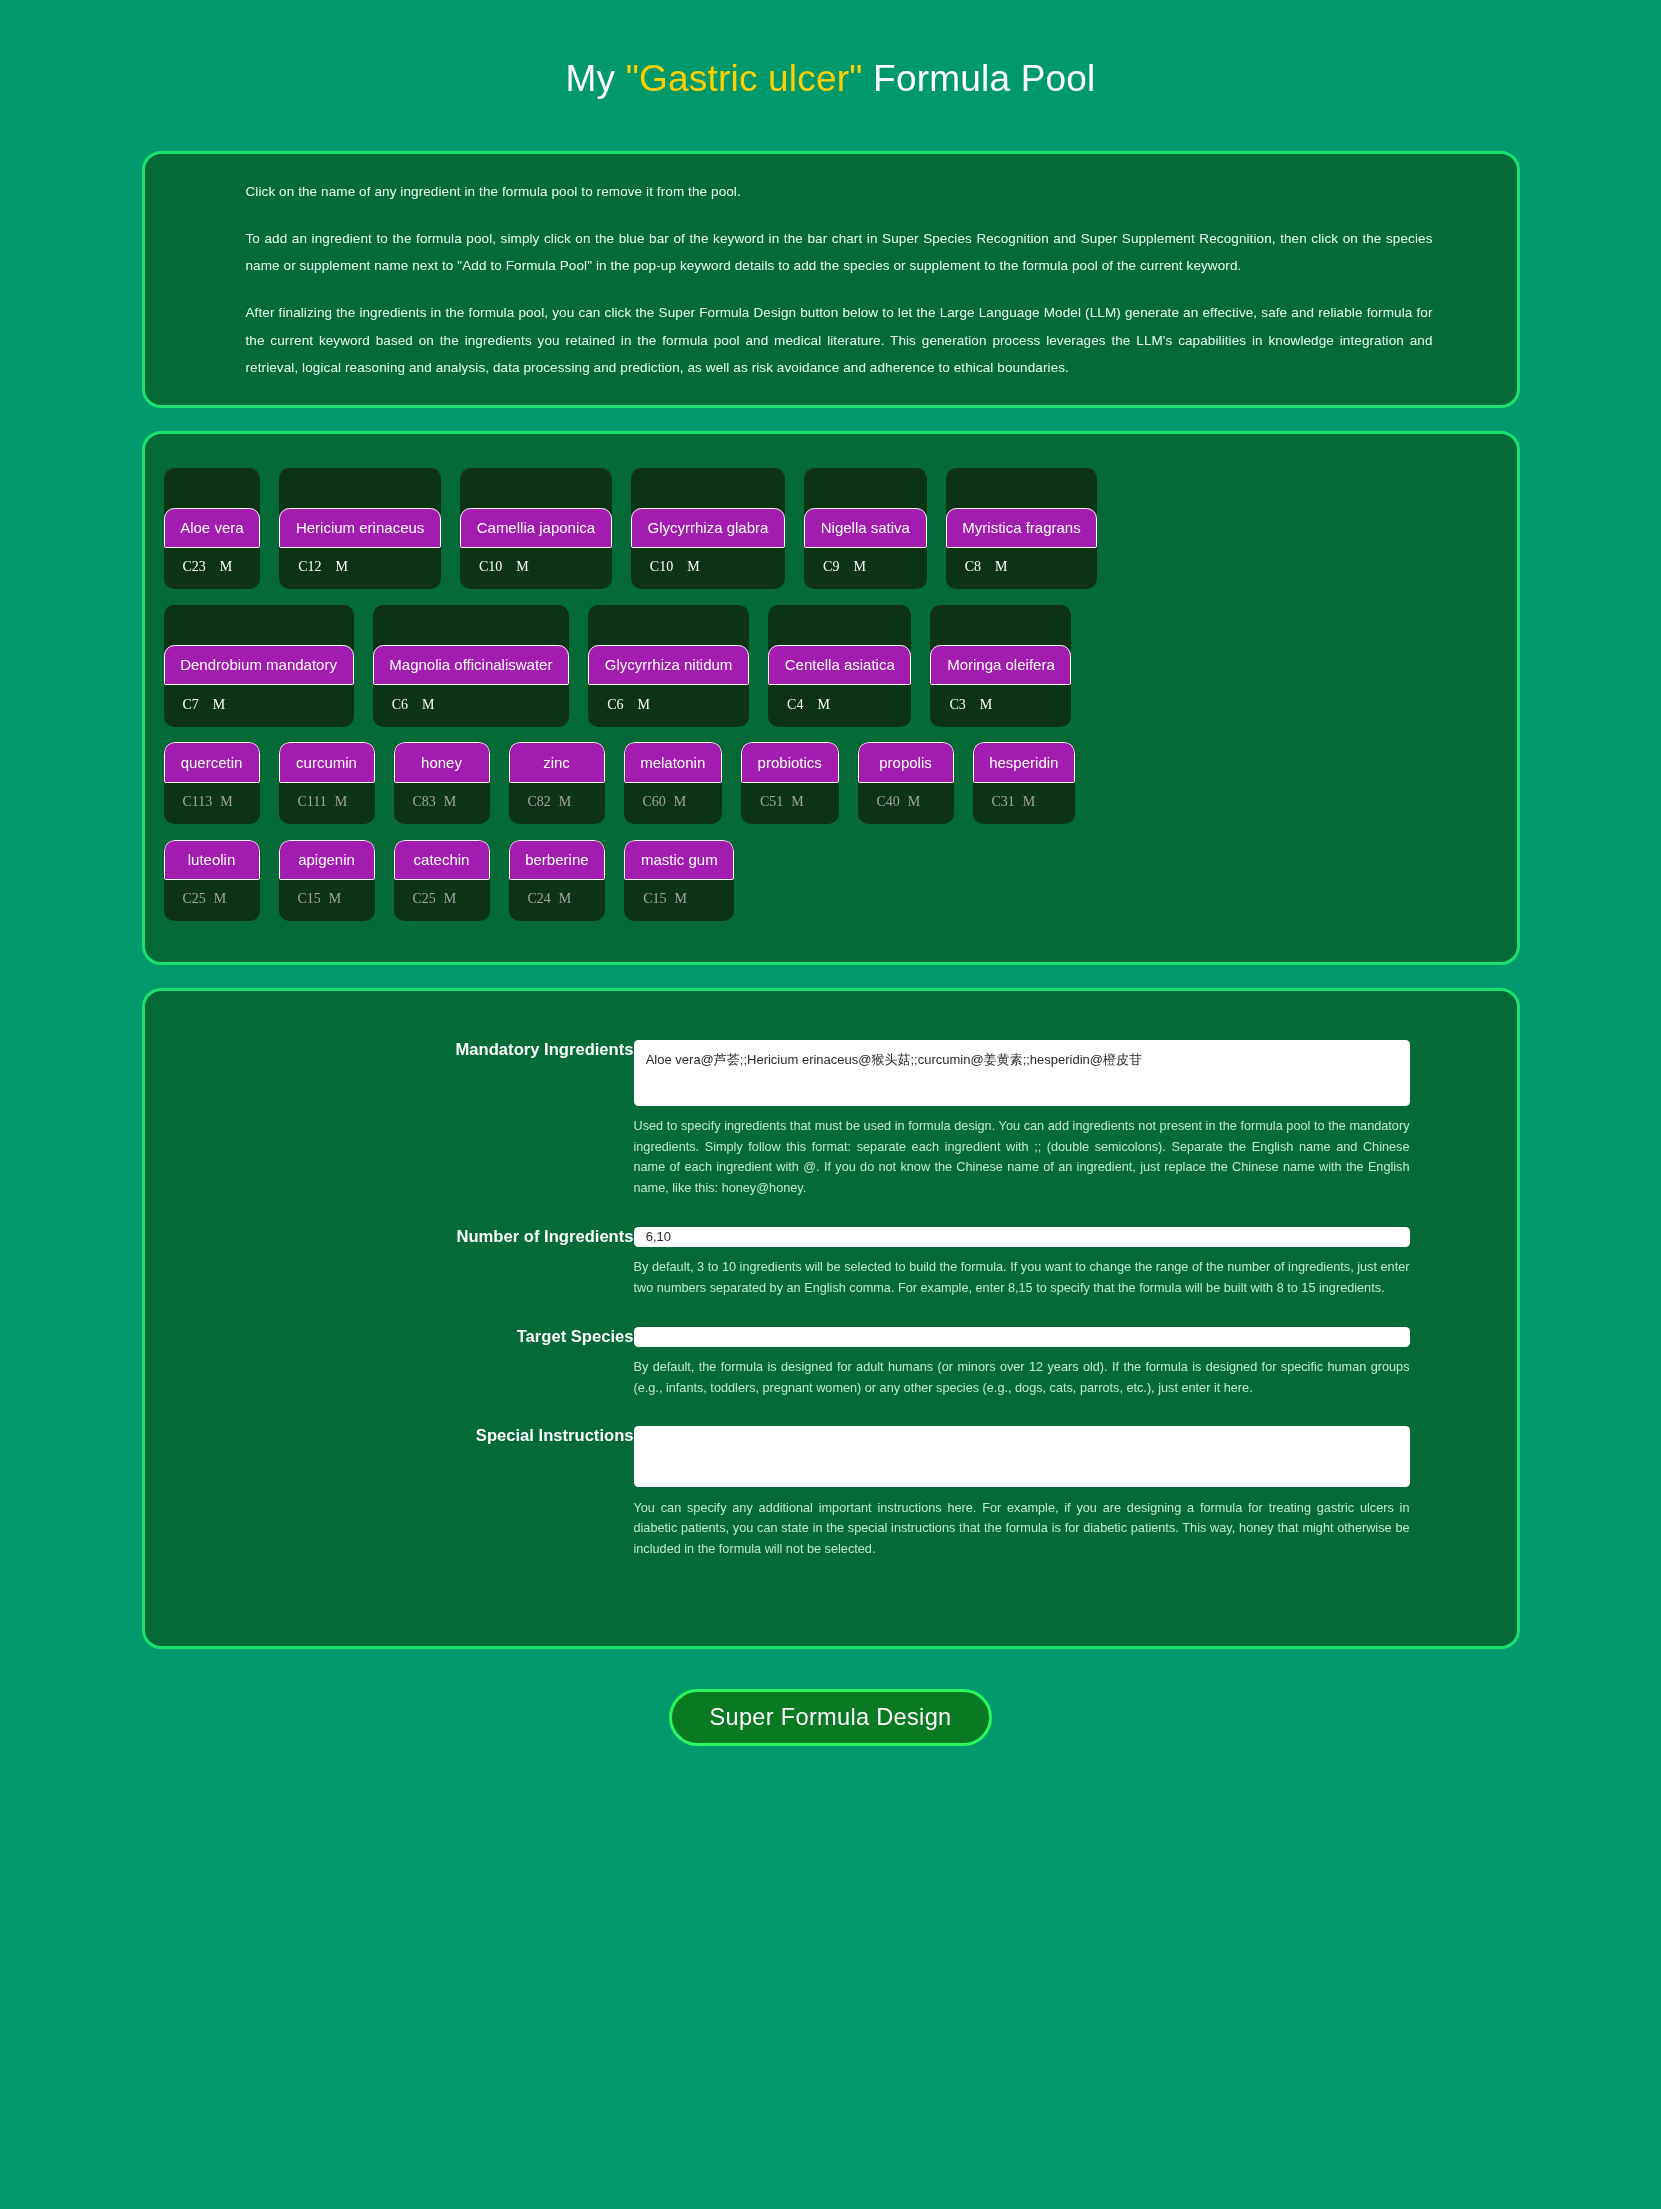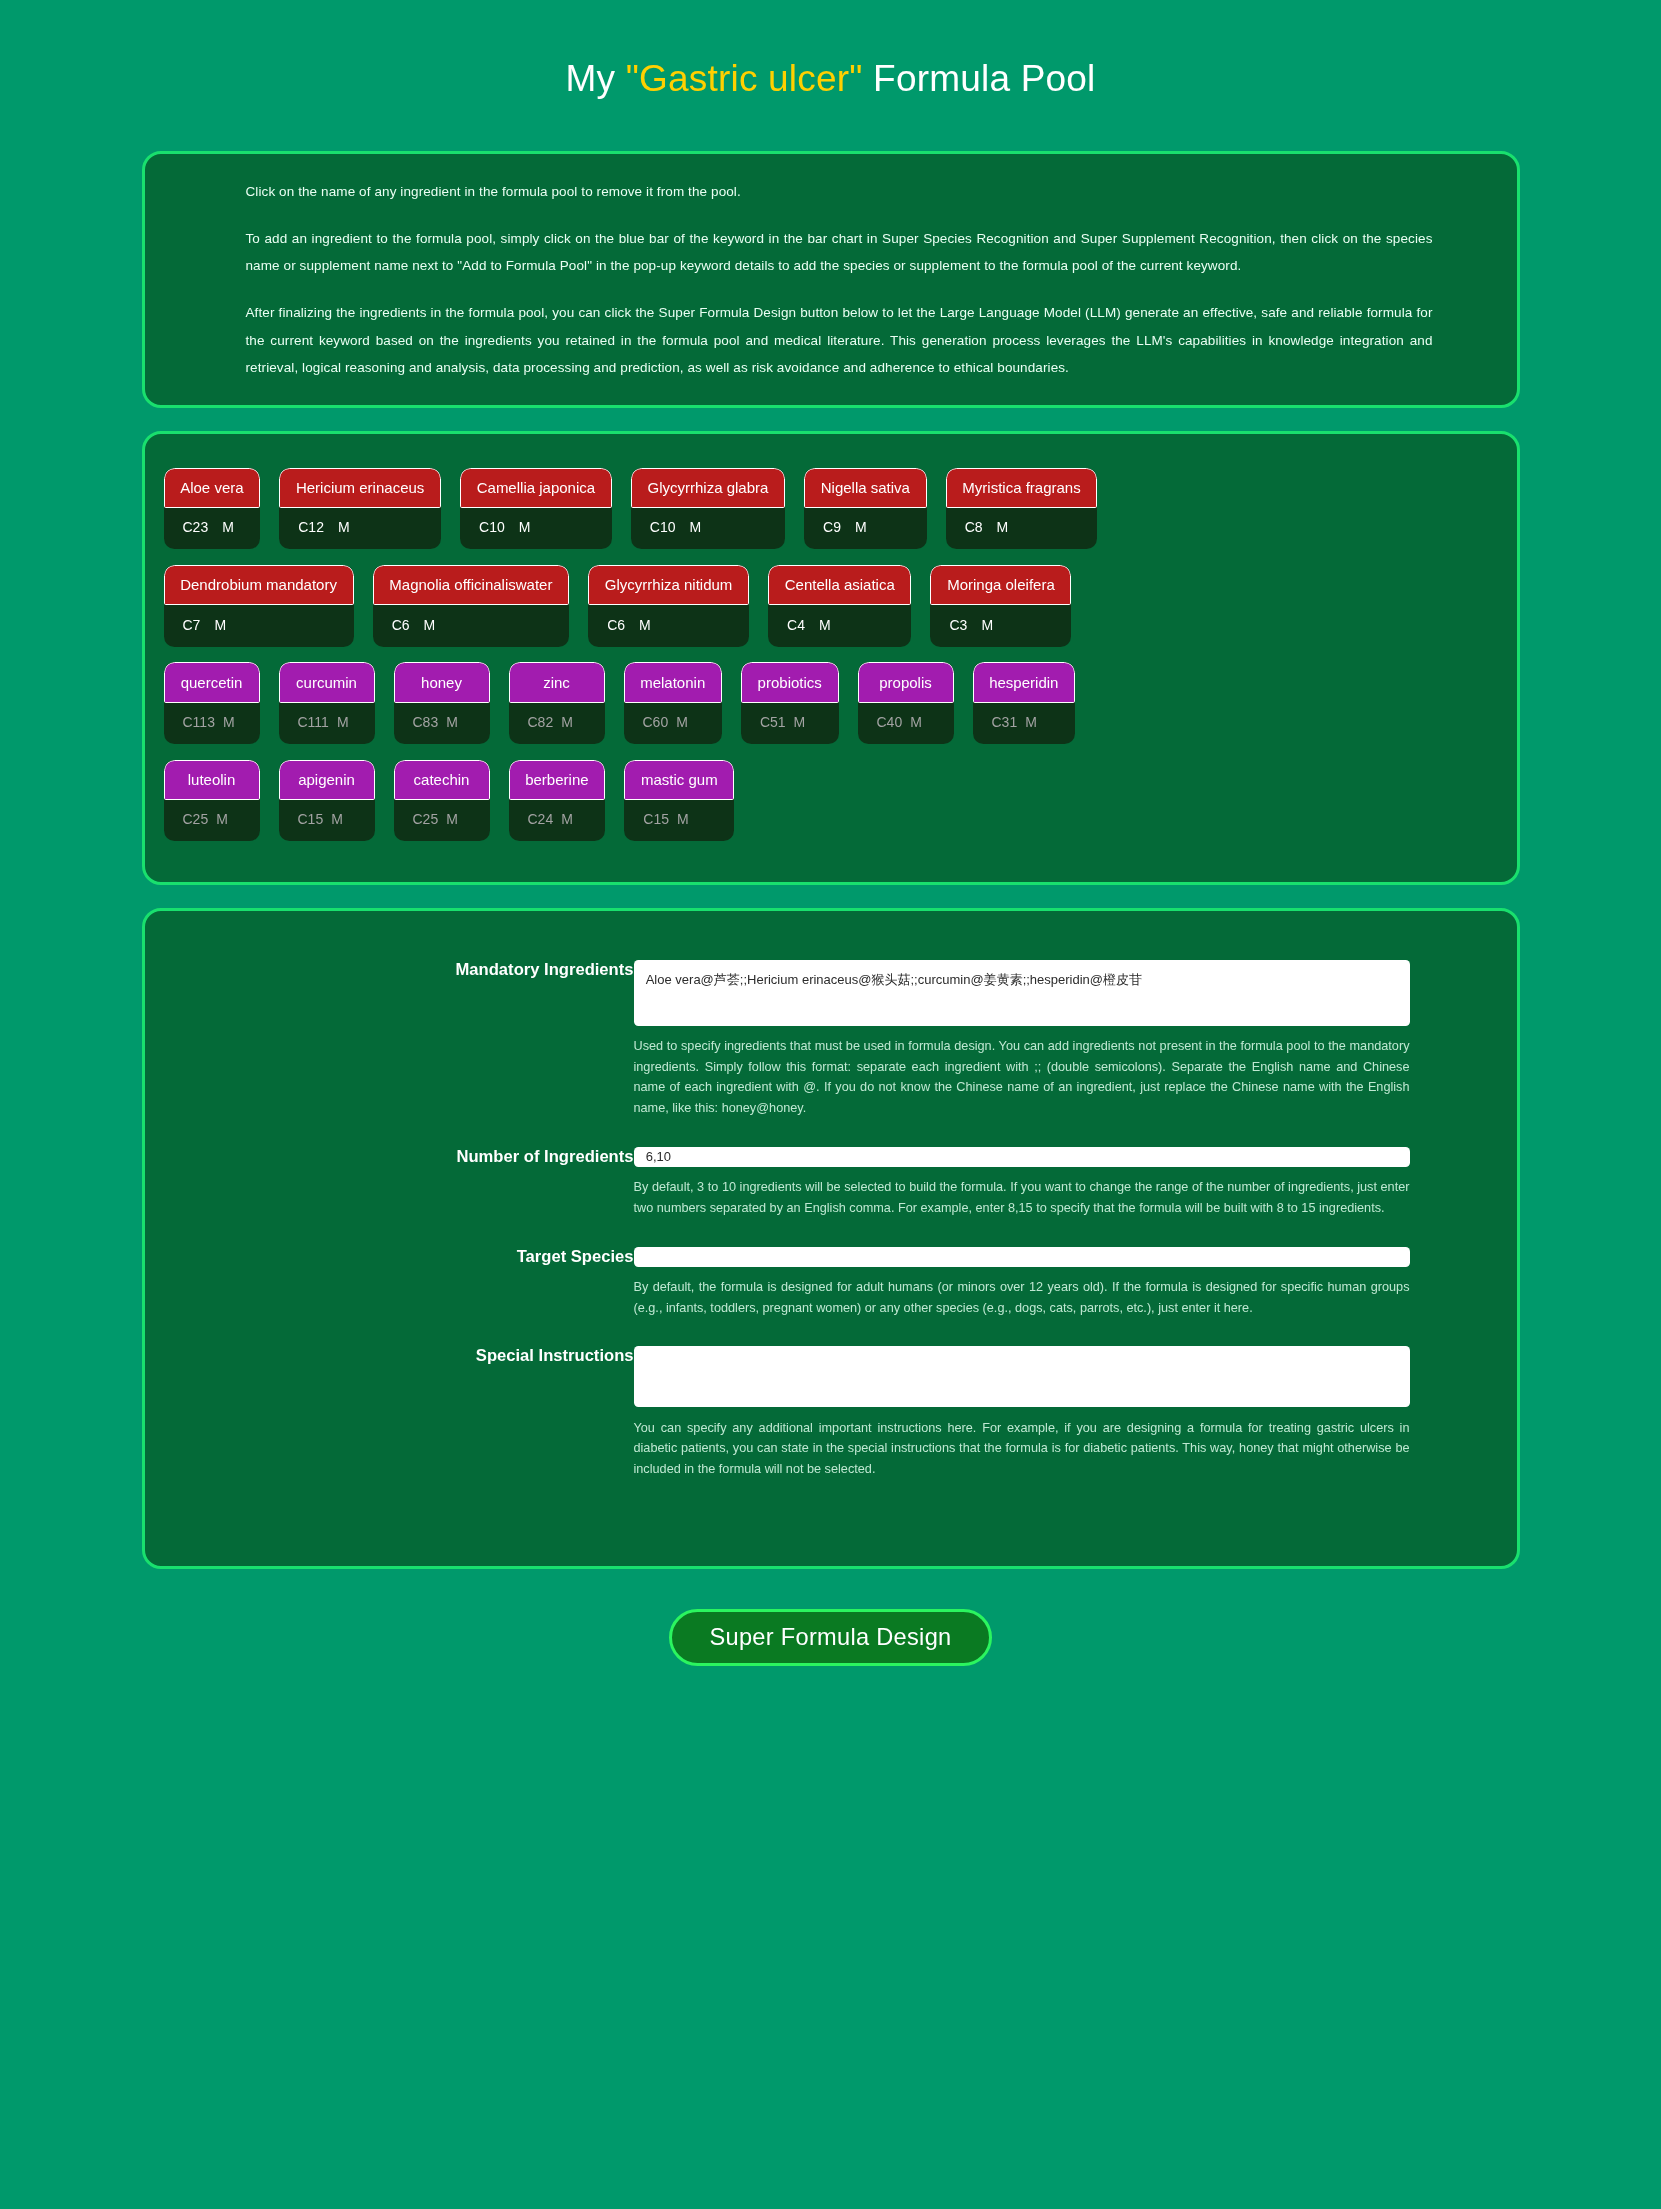--- a/index.html
+++ b/index.html
@@ -72,25 +72,26 @@
     white-space: nowrap;
     line-height: 1.15;
   }
   .chip-meta {
     padding: 11.4px 12.2px 14px 19px;
     font-size: 14px;
     white-space: nowrap;
     display: flex;
     align-items: flex-start;
     gap: 14px;
+    font-family: Liberation Serif, serif;
   }
   .chip-meta .c { }
   .chip-meta .m { }
 
-  .chip.species .chip-name { background: #b91c1c; }
+  .chip.species .chip-name { background: #a21caf; margin-top: 40px; }
   .chip.species .chip-meta { color: #ffffff; }
   .chip.supplement .chip-name { background: #a21caf; }
   .chip.supplement .chip-meta { color: #a3a3a3; gap: 8px; }
 
   
   .form { padding: 26px 0 35px 0; }
   .form-row { display: flex; align-items: flex-start; margin-bottom: 5.2px; }
   .form-label {
     width: 489px;
     text-align: right;

